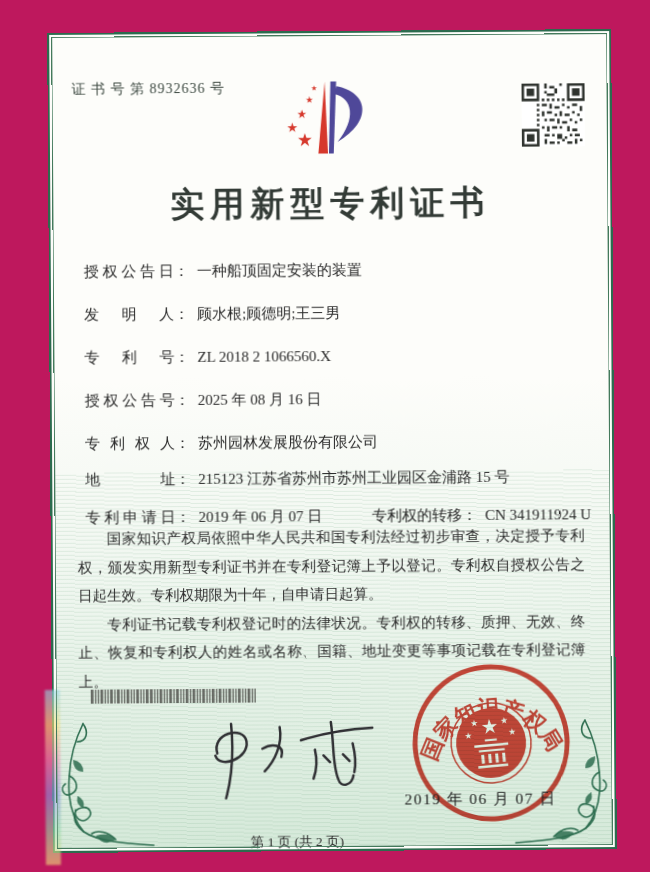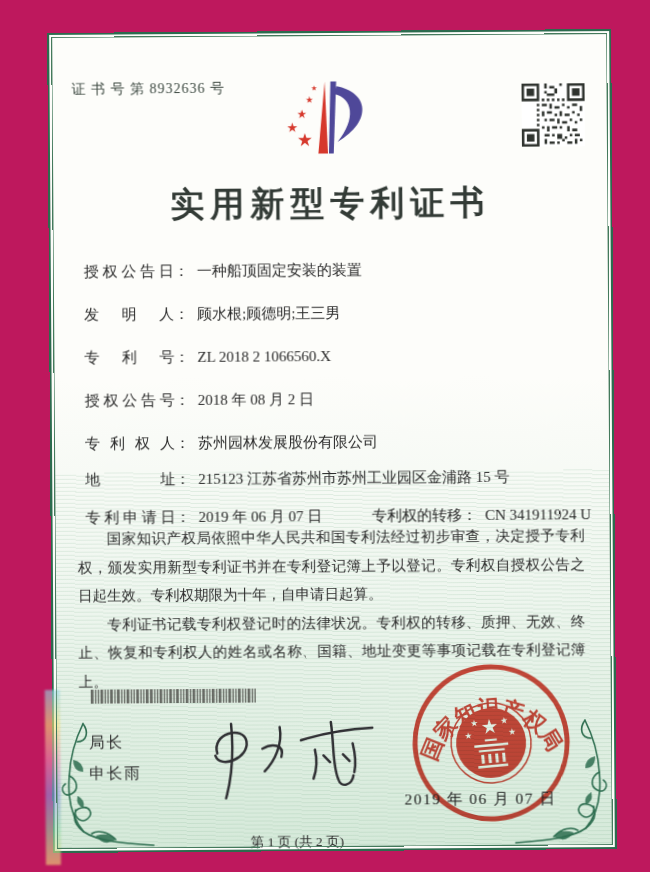--- a/index.html
+++ b/index.html
@@ -104,21 +104,21 @@
       <div class="frow">
         <span class="flabel">授权公告日</span><span class="fcolon">：</span><span class="fvalue">一种船顶固定安装的装置</span>
       </div>
       <div class="frow">
         <span class="flabel">发明人</span><span class="fcolon">：</span><span class="fvalue">顾水根;顾德明;王三男</span>
       </div>
       <div class="frow">
         <span class="flabel">专利号</span><span class="fcolon">：</span><span class="fvalue">ZL 2018 2 1066560.X</span>
       </div>
       <div class="frow">
-        <span class="flabel">授权公告号</span><span class="fcolon">：</span><span class="fvalue">2018 年 08 月 2 日</span>
+        <span class="flabel">授权公告号</span><span class="fcolon">：</span><span class="fvalue">2025 年 08 月 16 日</span>
       </div>
       <div class="frow tight">
         <span class="flabel">专利权人</span><span class="fcolon">：</span><span class="fvalue">苏州园林发展股份有限公司</span>
       </div>
       <div class="frow addr">
         <span class="flabel">地址</span><span class="fcolon">：</span><span class="fvalue">215123 江苏省苏州市苏州工业园区金浦路 15 号</span>
       </div>
       <div class="frow">
         <span class="flabel">专利申请日</span><span class="fcolon">：</span><span class="fvalue">2019 年 06 月 07 日</span>
         <span class="pair2"><span>专利权的转移</span><span class="fcolon">：</span><span>CN 341911924 U</span></span>
@@ -127,24 +127,20 @@
 
     <div class="paras">
       <p>国家知识产权局依照中华人民共和国专利法经过初步审查，决定授予专利权，颁发实用新型专利证书并在专利登记簿上予以登记。专利权自授权公告之日起生效。专利权期限为十年，自申请日起算。</p>
       <p>专利证书记载专利权登记时的法律状况。专利权的转移、质押、无效、终止、恢复和专利权人的姓名或名称、国籍、地址变更等事项记载在专利登记簿上。</p>
     </div>
 
     <svg class="barcode" viewBox="0 0 120 12" preserveAspectRatio="none">
       <path fill="#4a4a46" d="M0 0h2v12h-2z M3 0h1v12h-1z M5 0h1v12h-1z M7 0h2v12h-2z M10 0h1v12h-1z M12 0h1v12h-1z M14 0h2v12h-2z M17 0h1v12h-1z M19 0h2v12h-2z M22 0h1v12h-1z M24 0h1v12h-1z M26 0h2v12h-2z M29 0h1v12h-1z M31 0h1v12h-1z M33 0h2v12h-2z M36 0h1v12h-1z M38 0h1v12h-1z M40 0h2v12h-2z M43 0h2v12h-2z M46 0h1v12h-1z M48 0h1v12h-1z M50 0h2v12h-2z M53 0h1v12h-1z M55 0h1v12h-1z M57 0h2v12h-2z M60 0h1v12h-1z M62 0h2v12h-2z M65 0h1v12h-1z M67 0h1v12h-1z M69 0h2v12h-2z M72 0h1v12h-1z M74 0h2v12h-2z M77 0h1v12h-1z M79 0h1v12h-1z M81 0h2v12h-2z M84 0h1v12h-1z M86 0h1v12h-1z M88 0h2v12h-2z M91 0h1v12h-1z M93 0h2v12h-2z M96 0h1v12h-1z M98 0h1v12h-1z M100 0h2v12h-2z M103 0h1v12h-1z M105 0h1v12h-1z M107 0h2v12h-2z M110 0h1v12h-1z M112 0h1v12h-1z M114 0h2v12h-2z M117 0h1v12h-1z M119 0h1v12h-1z"></path>
     </svg>
 
-    <div class="director">
-      <div>局长</div>
-      <div class="name">申长雨</div>
-    </div>
 
     <svg class="signature" viewBox="0 0 180 80" aria-label="申长雨">
       <g fill="none" stroke="#2f2f33" stroke-width="2.4" stroke-linecap="round">
         <path d="M18,32 C13,12 45,6 47,22 C49,38 20,48 16,34"></path>
         <path d="M33,4 C34,28 31,55 24,76"></path>
         <path d="M80,10 C82,26 74,42 63,52"></path>
         <path d="M62,30 C72,25 84,27 80,39"></path>
         <path d="M100,24 C120,19 144,16 170,16"></path>
         <path d="M130,8 C132,30 129,50 134,64 C136,73 147,71 149,61"></path>
         <path d="M113,34 C115,45 113,55 110,62"></path>

